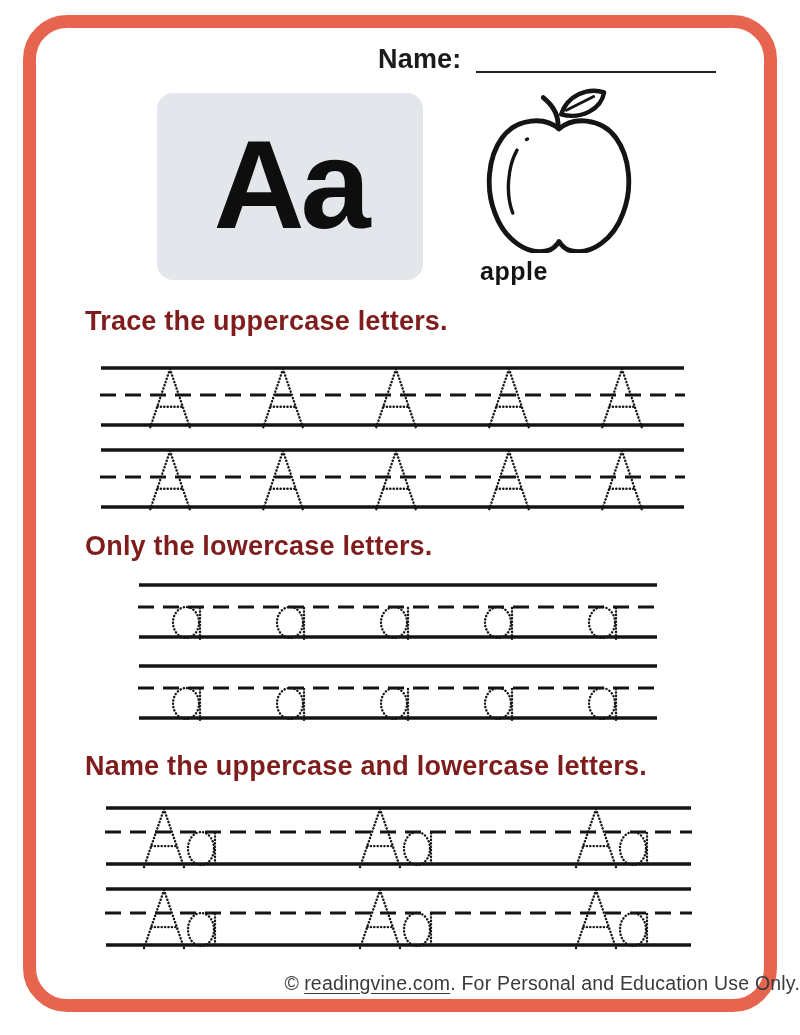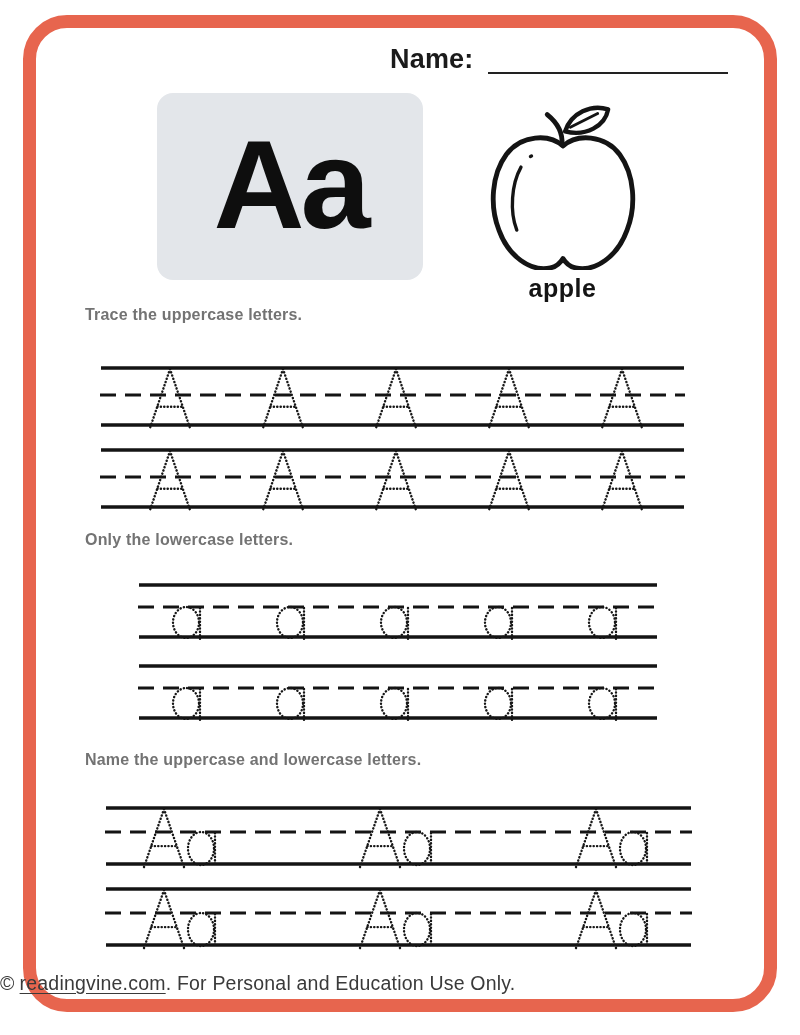--- a/index.html
+++ b/index.html
@@ -11,21 +11,21 @@
     color:#161616;
     overflow:hidden;
   }
   .border-frame{
     position:absolute;
     left:23px; top:15px; right:23px; bottom:23px;
     border:13px solid #E7654E;
     border-radius:44px;
     pointer-events:none;
   }
-  .name-row{position:absolute; left:390px; top:44px; display:flex; align-items:center;}
+  .name-row{position:absolute; left:378px; top:44px; display:flex; align-items:flex-start;}
   .name-label{
     font-size:27px; font-weight:600; letter-spacing:.2px; color:#1b1b1b;
     line-height:30px;
   }
   .name-line{
     display:inline-block;
     width:240px; height:27px;
     margin-left:14px;
     border-bottom:2px solid #222;
   }
@@ -34,38 +34,38 @@
     width:266px; height:187px;
     background:#E3E6EA;
     border-radius:16px;
     display:flex; align-items:center; justify-content:center;
   }
   .letter-card span{
     font-size:126px; font-weight:bold; letter-spacing:-4px; color:#0e0e0e;
     line-height:1; transform:translateY(-2px);
   }
   .apple-figure{
-    position:absolute; left:480px; top:102px; width:165px;
-    display:flex; flex-direction:column; align-items:center;
+    position:absolute; left:480px; top:85px; width:165px;
+    display:flex; flex-direction:column; align-items:flex-start;
   }
   .apple-word{
     font-size:25px; font-weight:600; color:#141414; margin-top:4px; letter-spacing:.5px;
   }
   .heading{
     position:absolute; left:85px; margin:0;
-    font-size:16px; font-weight:600; letter-spacing:.2px; color:#737373;
+    font-size:27px; font-weight:600; letter-spacing:.2px; color:#7f1d1d;
   }
   .trace-row{position:absolute;}
   .ln-solid{stroke:#141414; stroke-width:3.6;}
   .ln-dash{stroke:#141414; stroke-width:2.8; stroke-dasharray:16 9;}
   .trace{fill:none; stroke:#161616; stroke-width:2.4; stroke-dasharray:0.2 3.2; stroke-linecap:round;}
   .apple-stroke{fill:none; stroke:#141414; stroke-linecap:round; stroke-linejoin:round;}
   .footer{
     position:absolute; left:0; top:972px; width:100%;
-    text-align:left; font-size:19.5px; color:#3a3a3a; letter-spacing:.2px;
+    text-align:right; font-size:19.5px; color:#3a3a3a; letter-spacing:.2px;
   }
   .footer .c{margin-right:5px;}
   .footer a{color:#3a3a3a; text-decoration:underline; text-underline-offset:3px;}
 </style>
 </head>
 <body>
 
 <div class="page">
   <div class="border-frame"></div>
 

